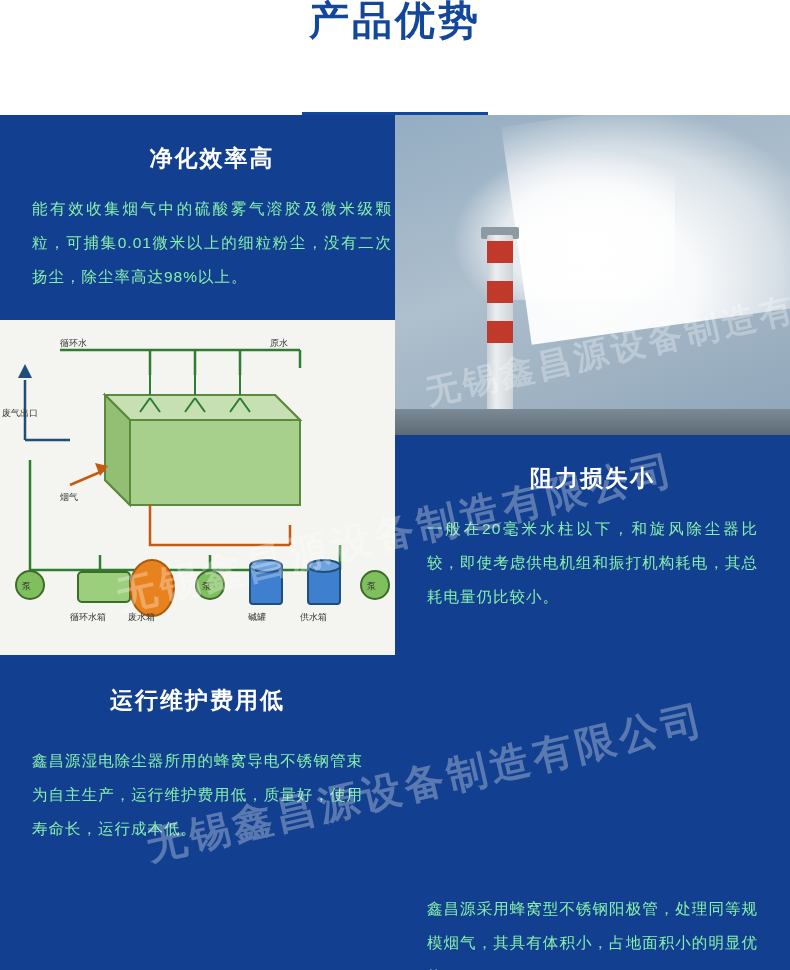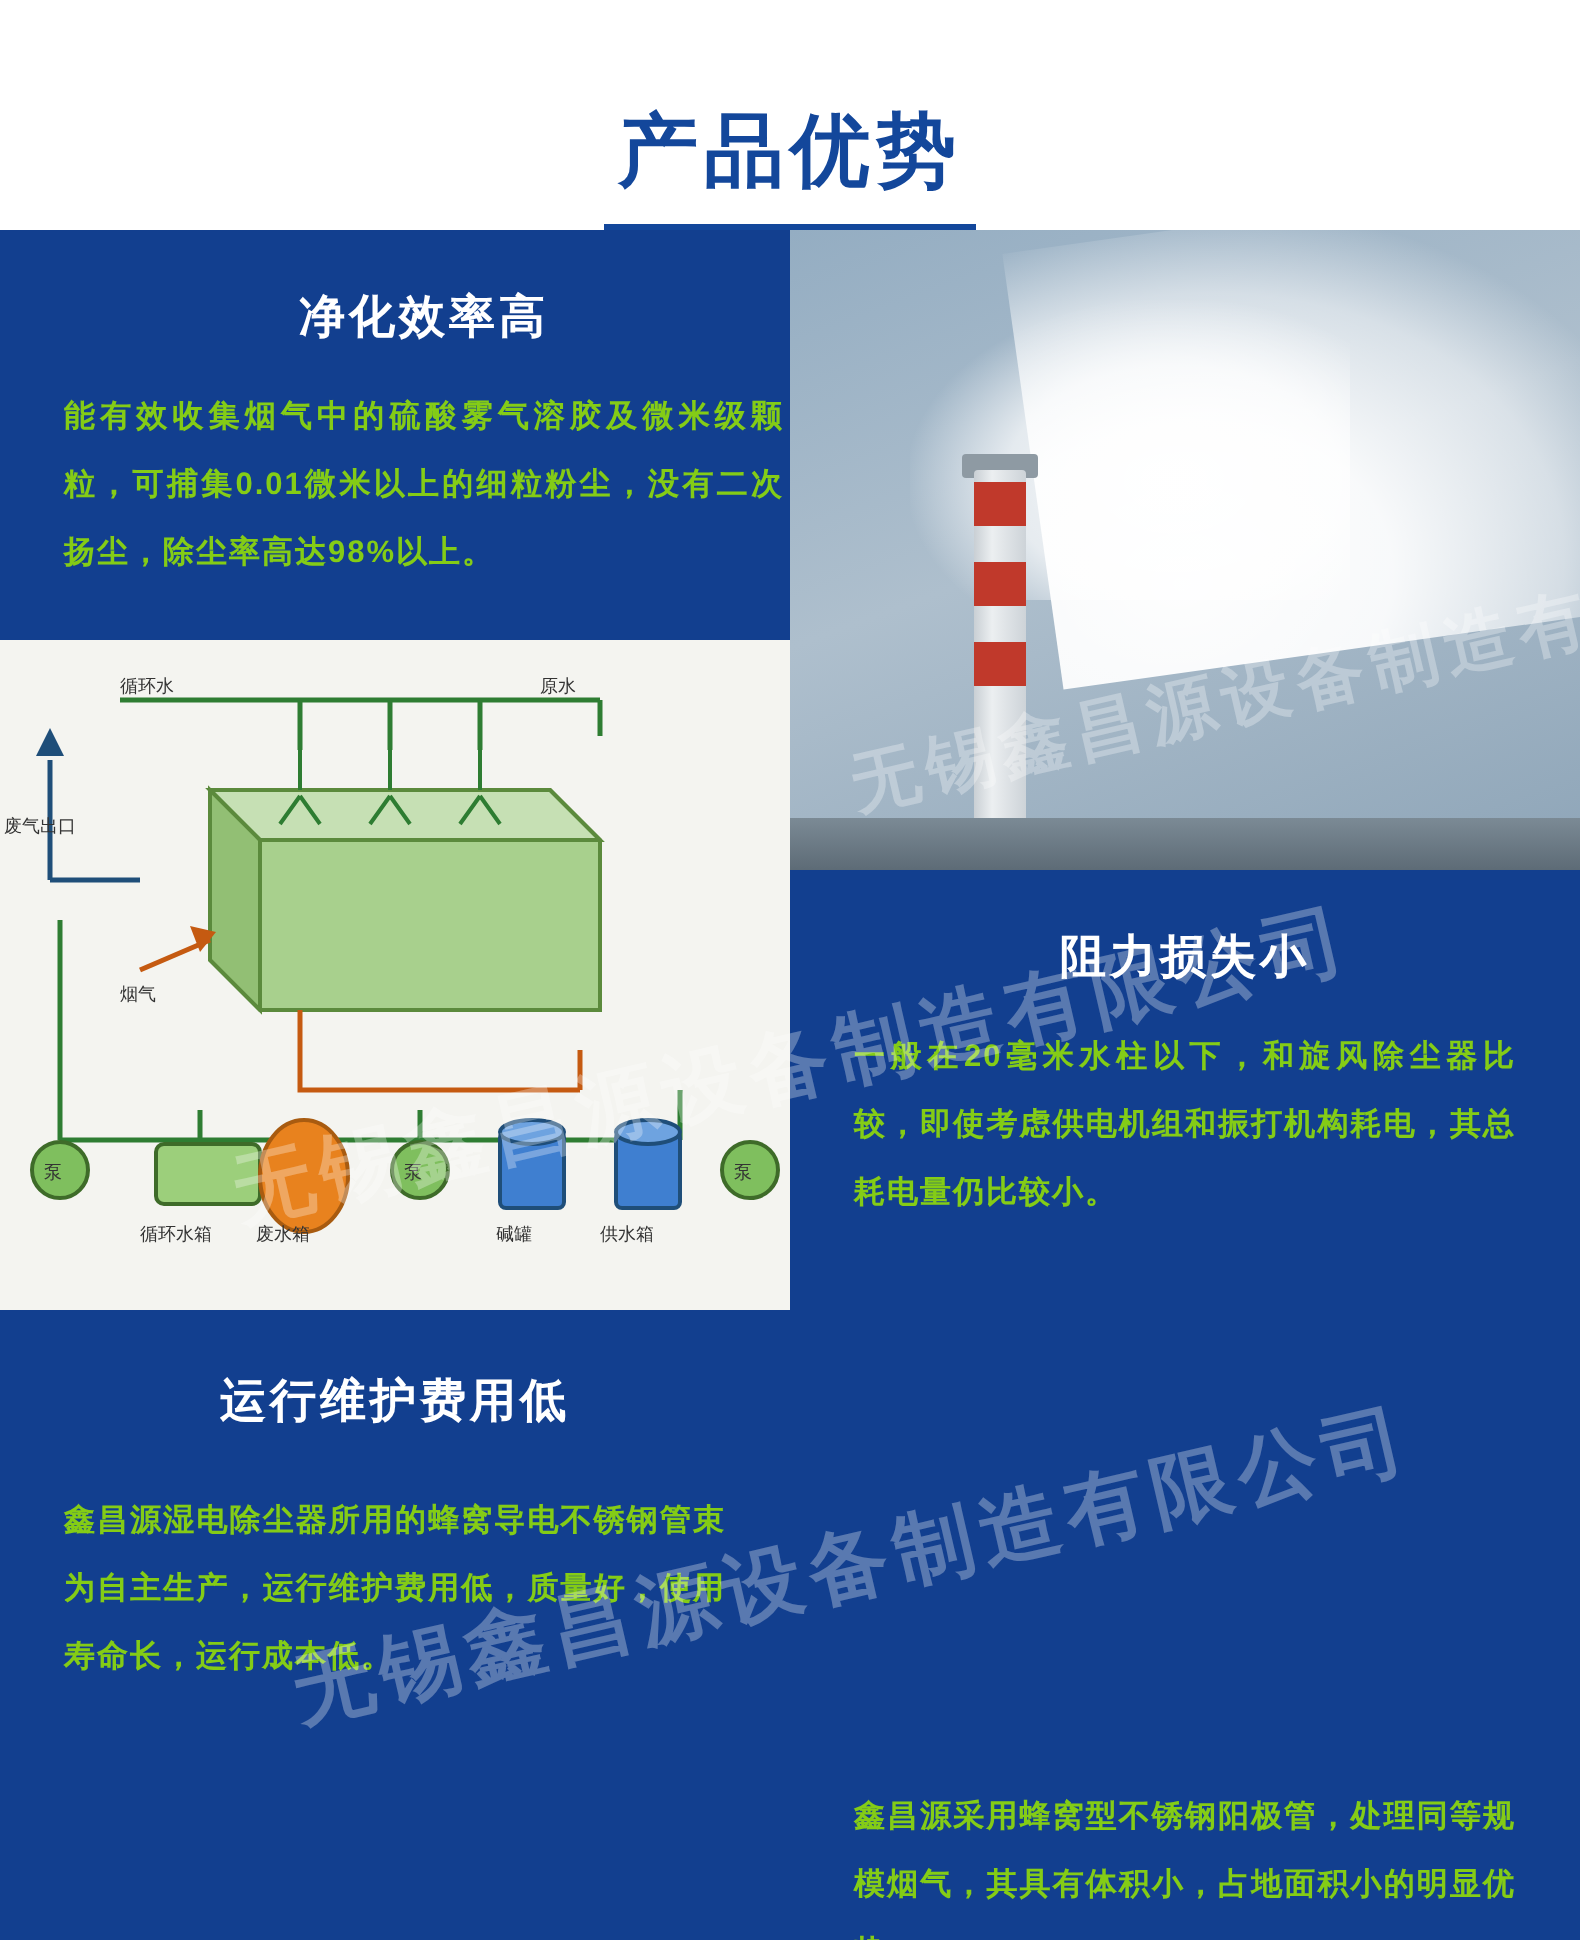--- a/index.html
+++ b/index.html
@@ -19,21 +19,21 @@
     height: 970px;
     background: #ffffff;
   }
 
   
   .header {
     height: 115px;
     display: flex;
     flex-direction: column;
     align-items: center;
-    justify-content: flex-end;
+    justify-content: space-between;
     background: #ffffff;
   }
   .header-title {
     font-size: 40px;
     font-weight: bold;
     color: #13479b;
     letter-spacing: 3px;
     line-height: 1;
     margin-bottom: 16px;
   }
@@ -68,25 +68,24 @@
     font-size: 23px;
     font-weight: bold;
     color: #ffffff;
     letter-spacing: 2px;
     text-align: center;
     margin: 0;
   }
   .cell-body {
     font-size: 15.5px;
     line-height: 34px;
-    color: #84cc16;
+    color: #86efac;
     text-align: justify;
     letter-spacing: 1px;
     margin: 0;
-    font-weight: bold;
   }
 
   
   .c-eff      { left: 0;   top: 0;   width: 424px; height: 205px; }
   .c-stack    { left: 395px; top: 0; width: 395px; height: 320px; }
   .c-diagram  { left: 0;   top: 205px; width: 395px; height: 335px; }
   .c-resist   { left: 395px; top: 320px; width: 395px; height: 220px; }
   .c-maint    { left: 0;   top: 540px; width: 395px; height: 220px; }
   .c-area     { left: 395px; top: 755px; width: 395px; height: 100px; }
 

